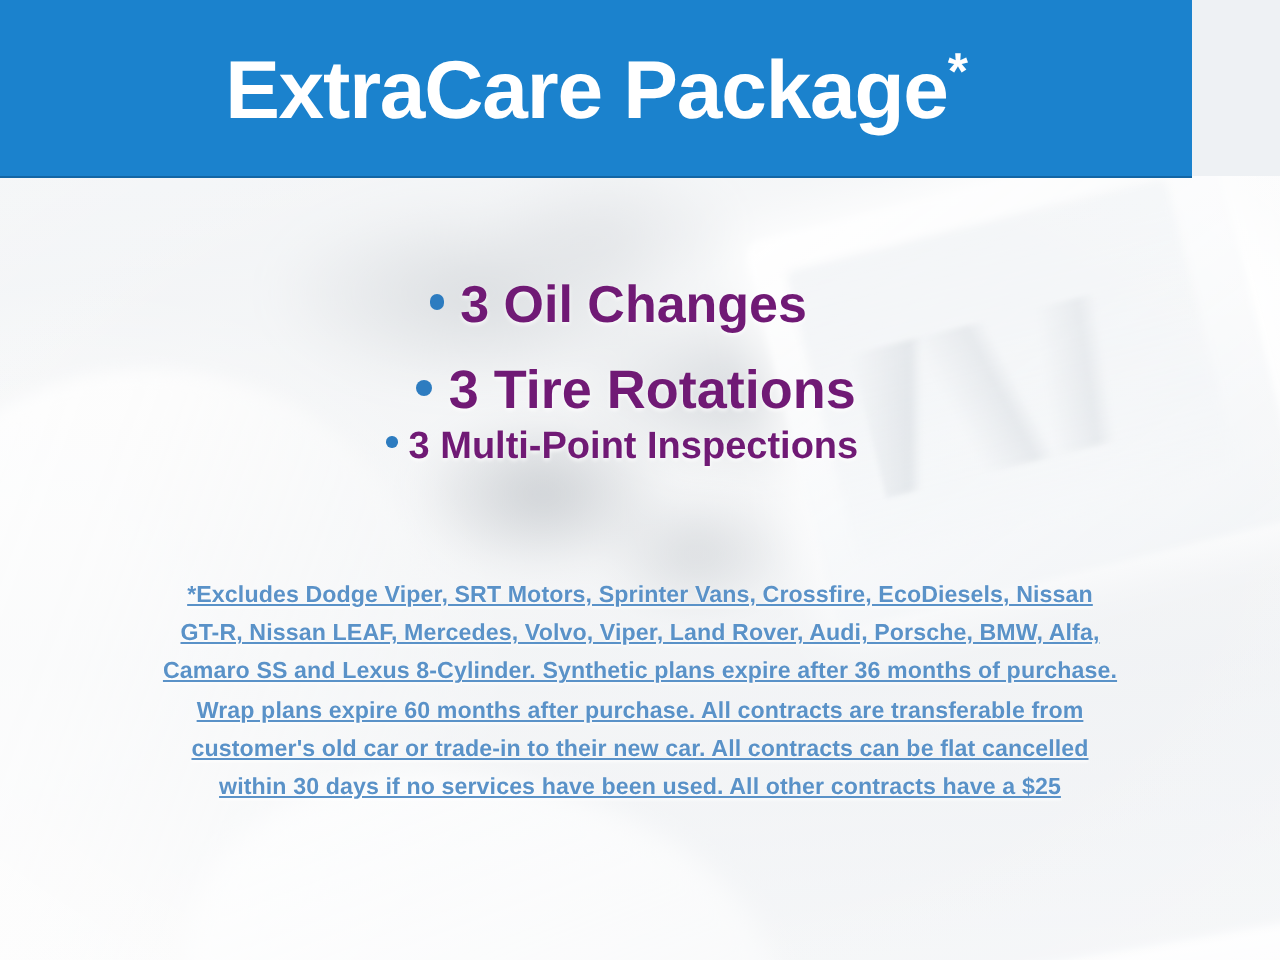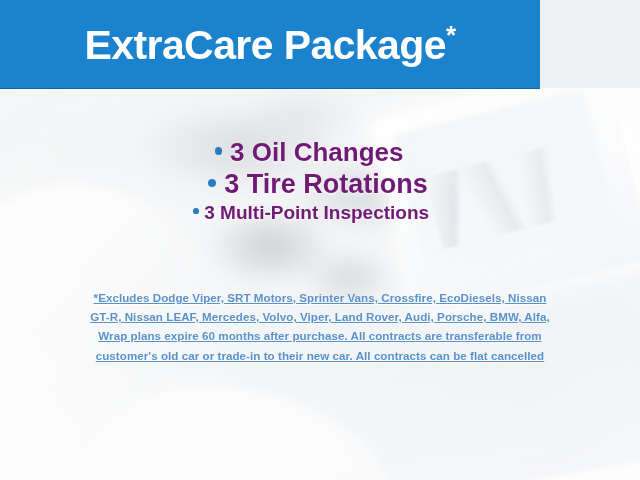--- a/index.html
+++ b/index.html
@@ -127,21 +127,21 @@
   .photo-vignette {
     position: absolute;
     inset: 0;
     background: radial-gradient(ellipse 520px 330px at 50% 46%, rgba(255,255,255,0) 52%, rgba(255,255,255,0.30) 100%);
   }
 
   
   .banner {
     position: absolute;
     left: 0; top: 0;
-    width: 540px;
+    width: 596px;
     height: 88px;
     background: #1b82cd;
     display: flex;
     align-items: center;
     justify-content: center;
     z-index: 5;
     box-shadow: 0 1px 0 0 #1366a5;
   }
   .banner-title {
     color: #ffffff;
@@ -177,21 +177,21 @@
   .bullet-line .dot {
     display: inline-block;
     width: 0.30em;
     height: 0.30em;
     border-radius: 50%;
     background: #2d7cc0;
     vertical-align: 0.25em;
     margin-right: 0.30em;
   }
   .bl-1 { font-size: 26px; padding-right: 22px; }
-  .bl-2 { font-size: 27px; padding-right: 4px; margin-top: 2px; }
+  .bl-2 { font-size: 27px; padding-right: 4px; margin-top: 13px; }
   .bl-3 { font-size: 19px; padding-right: 18px; margin-top: 2px; }
 
   
   .disclaimer {
     position: absolute;
     left: 22px;
     top: 288px;
     width: 596px;
     z-index: 6;
     text-align: center;
@@ -231,17 +231,19 @@
 
   <div class="bullets">
     <div class="bullet-line bl-1"><span class="dot"></span><span>3 Oil Changes</span></div>
     <div class="bullet-line bl-2"><span class="dot"></span><span>3 Tire Rotations</span></div>
     <div class="bullet-line bl-3"><span class="dot"></span><span>3 Multi-Point Inspections</span></div>
   </div>
 
   <div class="disclaimer">
     <div class="disclaimer-line">*Excludes Dodge Viper, SRT Motors, Sprinter Vans, Crossfire, EcoDiesels, Nissan</div>
     <div class="disclaimer-line">GT-R, Nissan LEAF, Mercedes, Volvo, Viper, Land Rover, Audi, Porsche, BMW, Alfa,</div>
+    <div class="disclaimer-line">Camaro SS and Lexus 8-Cylinder. Synthetic plans expire after 36 months of purchase.</div>
     <div class="disclaimer-line">Wrap plans expire 60 months after purchase. All contracts are transferable from</div>
     <div class="disclaimer-line">customer's old car or trade-in to their new car. All contracts can be flat cancelled</div>
+    <div class="disclaimer-line">within 30 days if no services have been used. All other contracts have a $25</div>
   </div>
 
 </div>
 
 </body></html>

